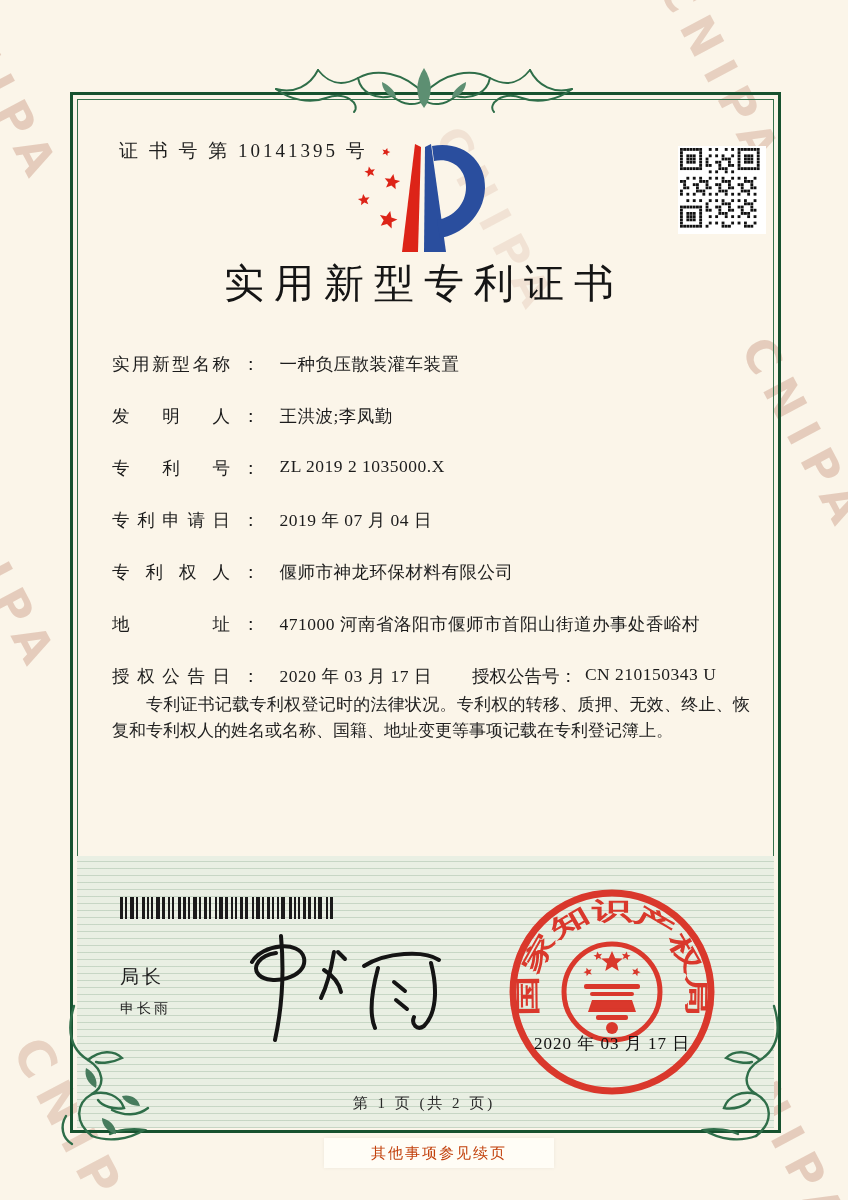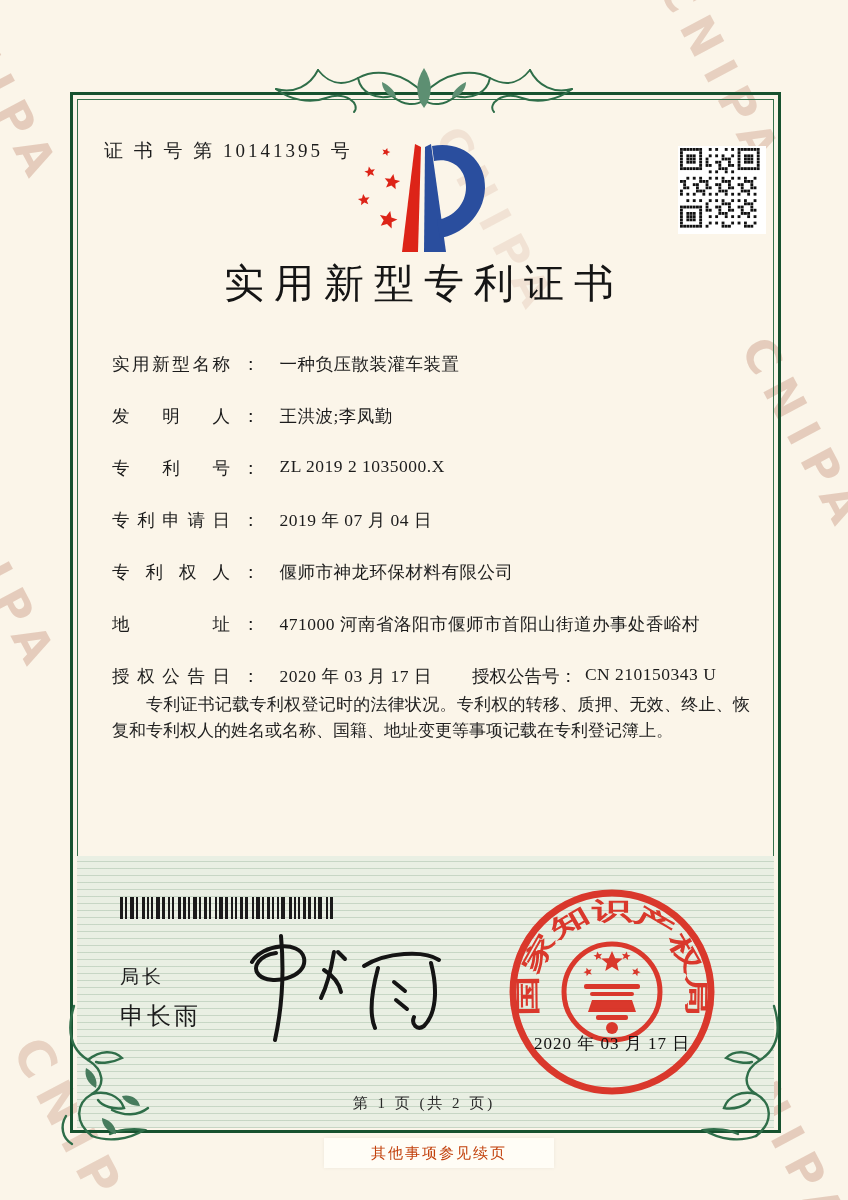--- a/index.html
+++ b/index.html
@@ -33,21 +33,21 @@
   
   .wave-band{
     position:absolute;left:77px;top:856px;width:697px;height:272px;z-index:2;
     background:
       repeating-linear-gradient(0deg,
         rgba(110,150,118,.28) 0 1px, rgba(255,255,255,0) 1px 7px),
       #e9efe3;
   }
   
   .cert-no{
-    position:absolute;left:104px;top:138px;z-index:4;
+    position:absolute;left:119px;top:138px;z-index:4;
     font-size:19px;letter-spacing:3px;color:#1d1d1d;
   }
   .logo{position:absolute;left:352px;top:140px;width:150px;height:118px;z-index:4;}
   .qr{position:absolute;left:678px;top:146px;width:84px;height:84px;background:#fff;padding:2px;z-index:4;}
   .page-title{
     position:absolute;left:0;top:256px;width:848px;z-index:4;
     text-align:center;font-size:40px;font-weight:normal;letter-spacing:10px;color:#151515;
   }
   
   .fields{position:absolute;left:112px;top:352px;width:640px;z-index:4;}
@@ -59,21 +59,21 @@
   
   .legal{position:absolute;left:112px;top:692px;width:638px;z-index:4;
     font-size:17px;line-height:26px;color:#222;text-align:justify;}
   .legal p{margin:0 0 2px 0;text-indent:2em;}
   
   .barcode{position:absolute;left:120px;top:897px;width:216px;height:22px;z-index:4;}
   
   .sig-title{position:absolute;left:120px;top:964px;z-index:4;
     font-family:"DejaVu Sans","Liberation Sans",sans-serif;font-size:19px;color:#1c1c1c;letter-spacing:3px;}
   .sig-name{position:absolute;left:120px;top:1000px;z-index:4;
-    font-family:"DejaVu Sans","Liberation Sans",sans-serif;font-size:24px;color:#1c1c1c;letter-spacing:3px;}
+    font-family:"DejaVu Sans","Liberation Sans",sans-serif;font-size:14px;color:#1c1c1c;letter-spacing:3px;}
   .sig-hand{position:absolute;left:228px;top:930px;width:220px;height:115px;z-index:4;}
   
   .seal{position:absolute;left:508px;top:888px;width:208px;height:208px;z-index:5;opacity:.93;}
   .seal-date{
     position:absolute;left:508px;top:1032px;width:208px;z-index:6;
     text-align:center;font-size:17px;color:#111;letter-spacing:1px;
   }
   
   .page-no{position:absolute;left:0;top:1094px;width:848px;z-index:4;
     text-align:center;font-size:15px;letter-spacing:3px;color:#2a2a2a;}

